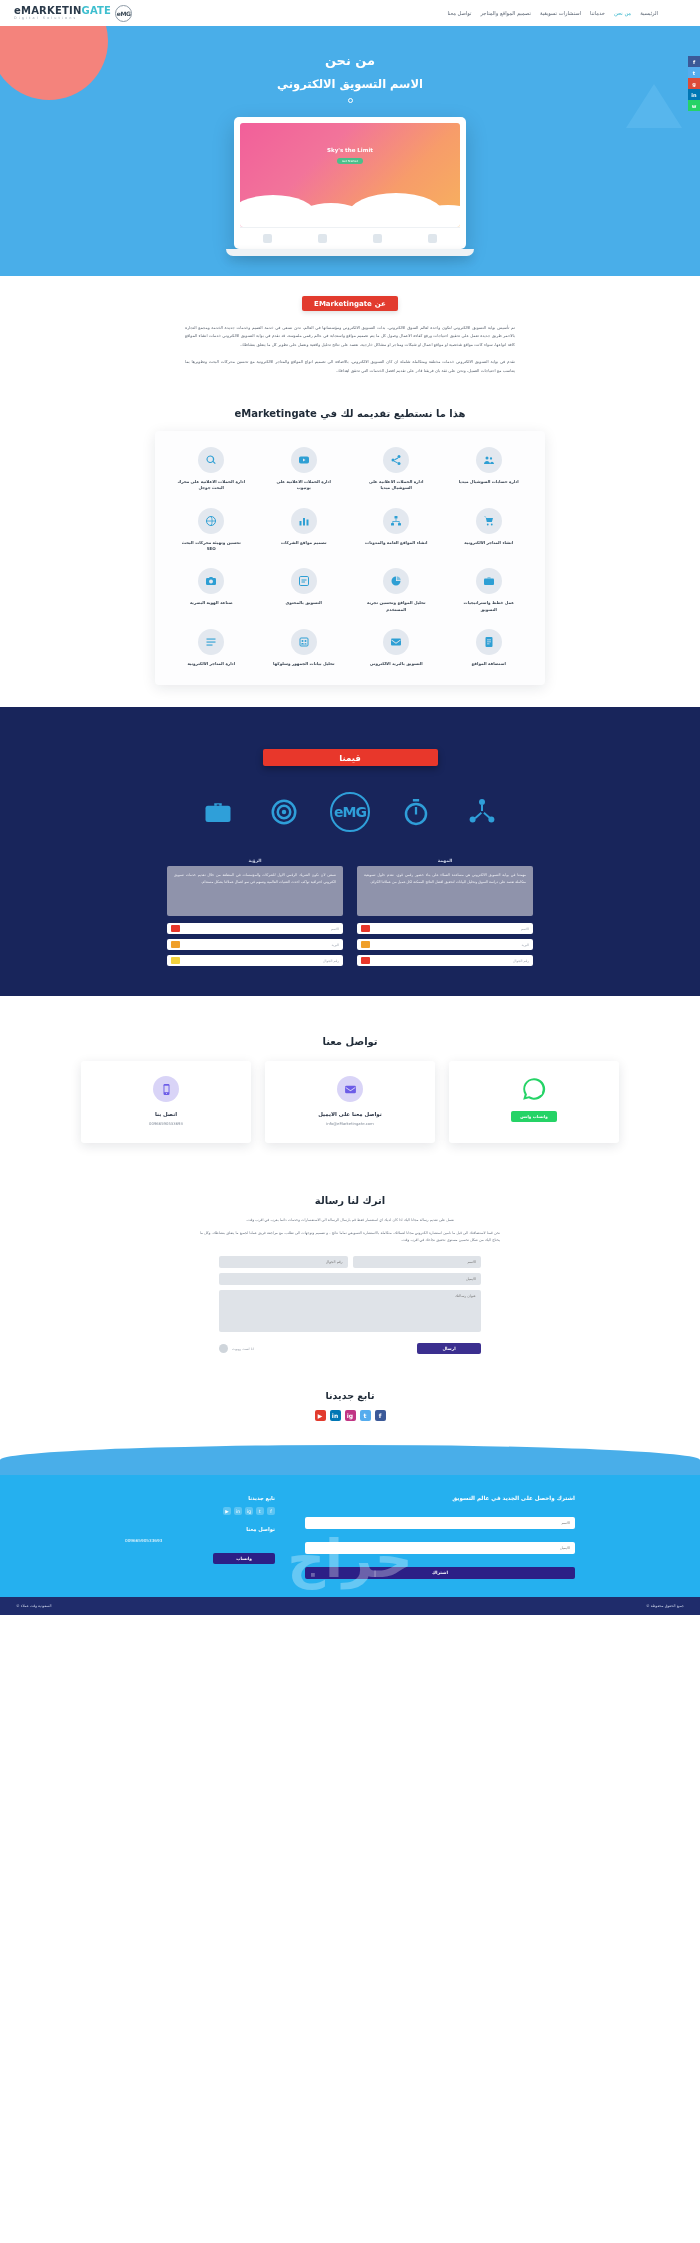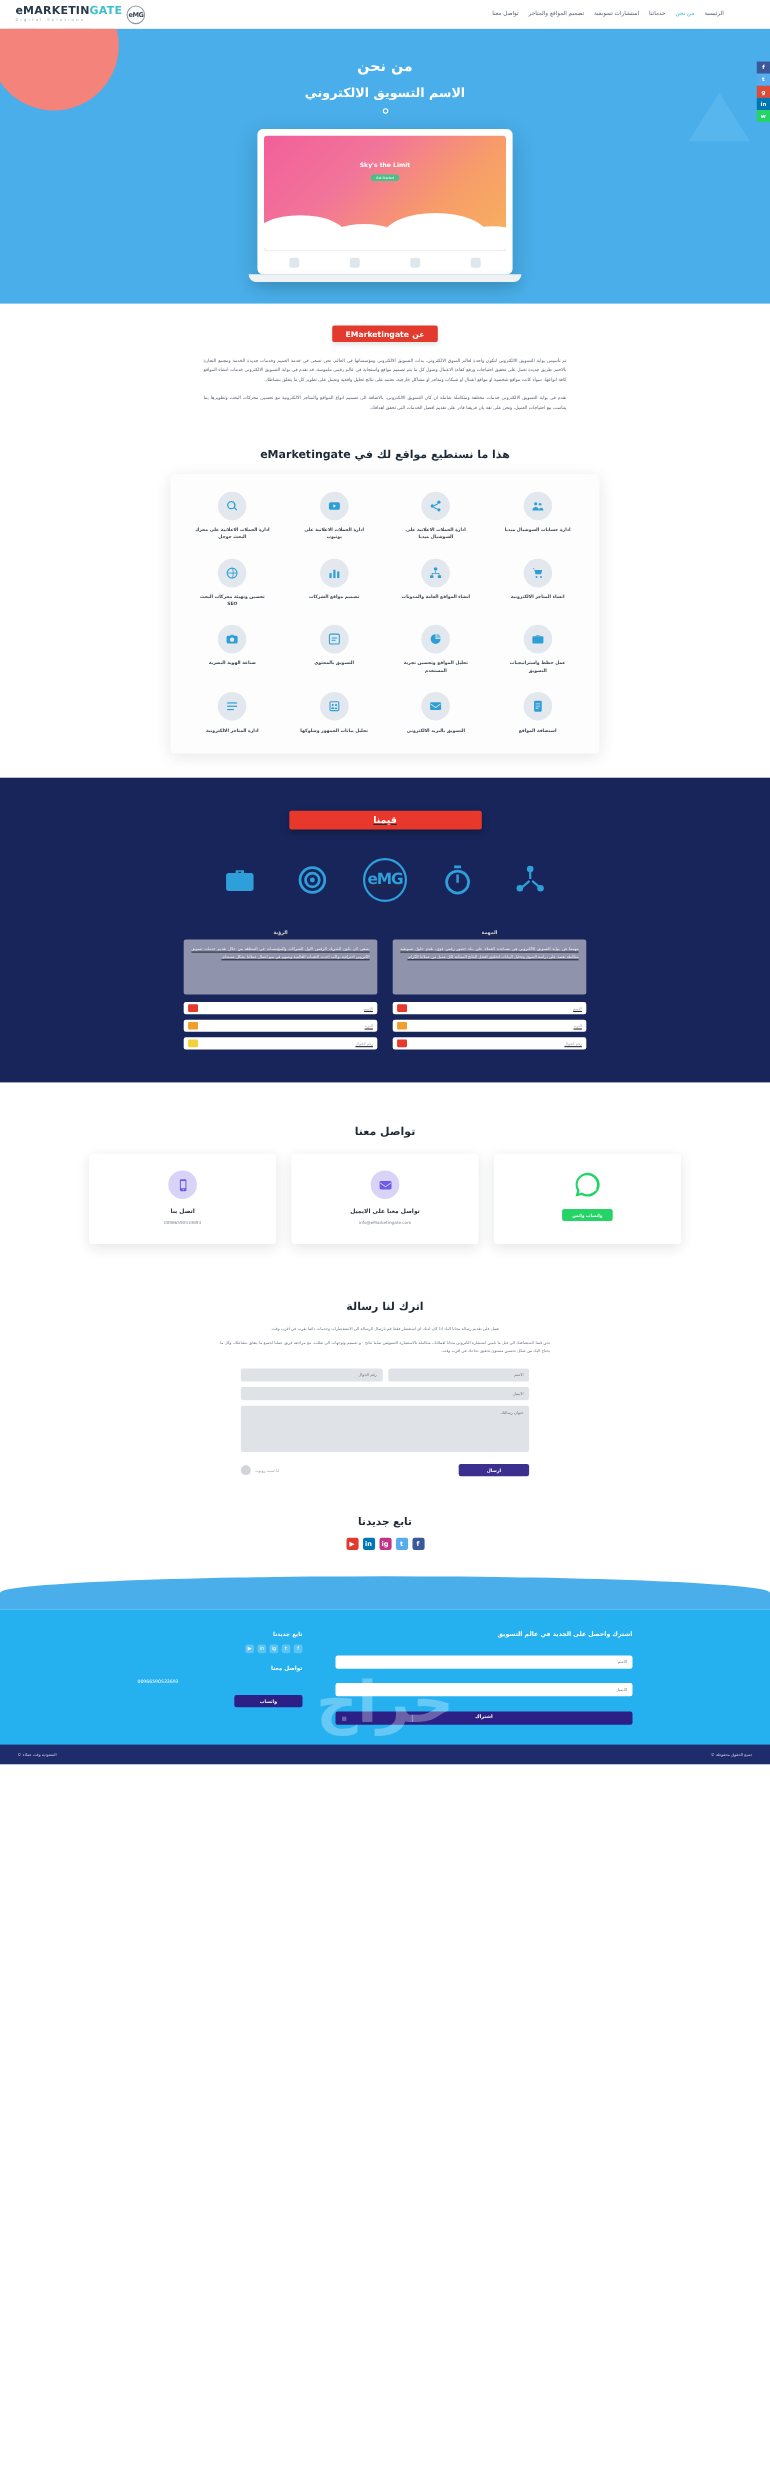--- a/index.html
+++ b/index.html
@@ -133,21 +133,21 @@
   .svc-grid { display: grid; grid-template-columns: repeat(4, 1fr); row-gap: 16px; }
   .svc { display: flex; flex-direction: column; align-items: center; text-align: center; }
   .svc-ico {
     width: 26px; height: 26px; border-radius: 50%; background: #e3e8ef;
     display: flex; align-items: center; justify-content: center; margin-bottom: 6px;
   }
   .svc-ico svg { width: 12px; height: 12px; fill: #2e9fd4; }
   .svc-label { font-size: 4.1px; line-height: 1.55; color: #3a4552; font-weight: 700; max-width: 68px; }
 
   
-  .values { background: #18255b; padding: 30px 0 30px; margin-top: 22px; text-decoration: underline; }
+  .values { background: #18255b; padding: 42px 0 30px; margin-top: 22px; }
   .values-pill {
     width: 175px; height: 17px; margin: 0 auto; background: #e8372b; color: #fff;
     border-radius: 2px; display: flex; align-items: center; justify-content: center;
     font-size: 8.5px; font-weight: 700; box-shadow: 0 3px 7px rgba(0,0,0,.3);
   }
   .values-icons { display: flex; justify-content: center; align-items: center; gap: 26px; margin-top: 26px; }
   .vi { width: 40px; height: 40px; display: flex; align-items: center; justify-content: center; }
   .vi svg { width: 30px; height: 30px; fill: #2f9fd9; }
   .vi.logo {
     border: 2.5px solid #2f9fd9; border-radius: 50%; color: #2f9fd9;
@@ -329,21 +329,21 @@
       <span class="en">EMarketingate</span>
     </div>
     <div class="about-body">
       <p>تم تأسيس بوابة التسويق الالكتروني لتكون واحدة لعالم السوق الالكتروني، بدات التسويق الالكتروني ومؤسساتها في العالم، نحن نسعى في خدمة العميم وخدمات جديدة الخدمة ومجمع التجارة بالاحمر طريق جديدة تعمل على تحقيق احتياجات ورفع كفاءة الاعمال وصول كل ما يتم تصميم مواقع واستجابة في عالم رقمي ملموسة، قد نقدم في بوابة التسويق الالكتروني خدمات انشاء المواقع كافة انواعها، سواء كانت مواقع شخصية او مواقع اعمال او شبكات ومتاجر او مشاكل خارجية، نعتمد على نتائج تحليل واقعية ونعمل على تطوير كل ما يتعلق بنشاطك.</p>
       <p>نقدم في بوابة التسويق الالكتروني خدمات مختلفة ومتكاملة شاملة ان كان التسويق الالكتروني، بالاضافة الى تصميم انواع المواقع والمتاجر الالكترونية مع تحسين محركات البحث وتطويرها بما يتناسب مع احتياجات العميل، ونحن على ثقة بان فريقنا قادر على تقديم افضل الخدمات التي تحقق اهدافك.</p>
     </div>
   </section>
 
   <section>
     <h2 class="sec-head">
-      <span>هذا ما نستطيع مواقع لك في</span>
+      <span>هذا ما نستطيع تقديمه لك في</span>
       <span class="en">eMarketingate</span>
     </h2>
     <div class="services-card">
       <div class="svc-grid">
 
         <div class="svc">
           <div class="svc-ico">
               <svg viewBox="0 0 24 24">
                 <circle cx="8" cy="8" r="3"></circle>
                 <circle cx="16" cy="9" r="2.3"></circle>

